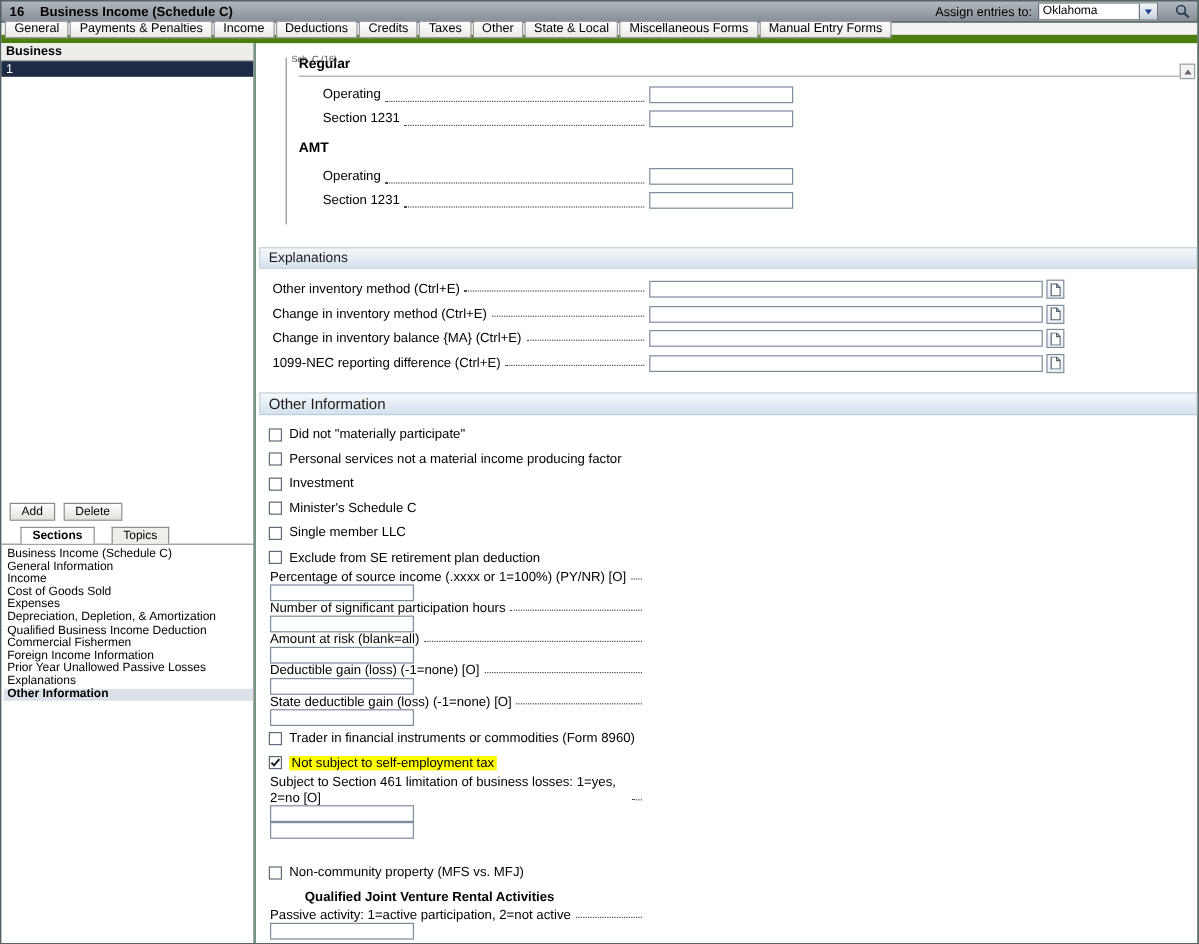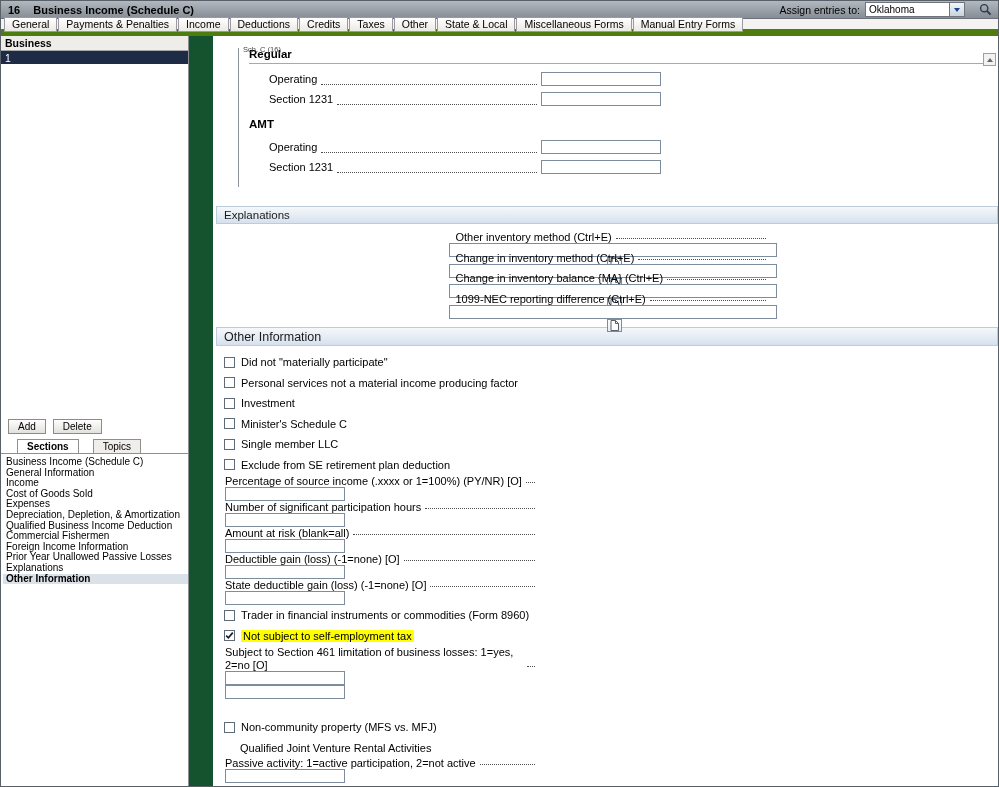--- a/index.html
+++ b/index.html
@@ -25,21 +25,21 @@
     border-right:3.5px solid transparent;border-top:4px solid #1c3f94;}
   .search-btn{margin-left:12px;width:16px;display:flex;align-items:center;justify-content:center;background:none;border:none;}
 
   
   .tabbar{position:absolute;left:0;top:18px;width:100%;height:17px;background:#f4f3f1;
     border-bottom:7px solid #4d7c0f;display:flex;align-items:center;padding-left:3px;}
   .tab{display:flex;align-items:center;height:15px;padding:0 7px;font-size:10.5px;
     background:linear-gradient(#ffffff,#ebe9e4);border:1px solid #9a9aa0;margin-right:1px;white-space:nowrap;}
 
   
-  .sidebar{position:absolute;left:0;top:35px;width:188px;bottom:0;background:#fff;
+  .sidebar{position:absolute;left:0;top:35px;width:211px;bottom:0;background:#fff;
     border-right:1px solid #8a8f94;display:flex;flex-direction:column;}
   .sb-header{height:15px;background:#efedea;border-bottom:1px solid #a8a8a8;
     font-weight:bold;font-size:10.5px;padding:1px 4px;}
   .sb-item{height:13px;padding:1px 4px;font-size:10.5px;}
   .sb-item.selected{background:#1d2b47;color:#fff;}
   .sb-fill{height:353px;}
   .sb-buttons{display:flex;gap:7px;padding:2px 7px;}
   .sb-btn{font-family:inherit;font-size:10px;padding:1px 9px;
     background:linear-gradient(#fefefe,#e3e1dc);border:1px solid #8b8b8b;}
   .sb-tabs{display:flex;padding:3px 3px 0;border-bottom:1px solid #8f8f8f;gap:1px;}
@@ -68,36 +68,36 @@
   .f-input{height:14px;border:1px solid #7e8d9d;background:#fff;
     font:10px "Liberation Sans",sans-serif;padding:0 2px;}
   .f-input.sm{width:120px;flex:none;}
   .f-input.wd{width:328px;flex:none;}
 
   .section-bar{margin-top:19px;height:18px;background:linear-gradient(#f5f8fb,#d6e1ee);
     border:1px solid #bdcbda;display:flex;align-items:center;padding:0 7px;font-size:11.5px;color:#1b1b1b;}
   .section-bar.oi-bar{font-size:12.5px;height:19px;margin-top:12px;}
 
   .exp-rows{padding:7px 0 2px 11px;}
-  .exp-row{display:flex;align-items:center;height:20.5px;flex-direction:column;}
+  .exp-row{display:flex;align-items:center;height:20.5px;}
   .lbl-leader{width:314px;display:flex;align-items:flex-end;}
   .doc-btn{width:15px;height:16px;margin-left:3px;border:1px solid #7e8d9d;
     background:linear-gradient(#ffffff,#e7ecf1);display:flex;align-items:center;justify-content:center;padding:0;}
 
   .oi-rows{padding:6px 0 0 8px;}
   .oi-cbrow{display:flex;align-items:center;min-height:20.5px;gap:6px;}
   .oi-cbrow.ind{margin-left:24px;}
   .cb{width:11px;height:11px;border:1px solid #5f6b77;background:#fff;
     display:inline-flex;align-items:center;justify-content:center;flex:none;}
   .cb-label{font-size:11px;}
   .cb-label.hl{background:#ffff00;padding:0 2px;}
   .oi-frow{display:flex;align-items:flex-start;min-height:20.5px;margin-left:1px;flex-direction:column;}
   .oi-frow.wrap{min-height:32px;}
   .f-label.wrapl{max-width:300px;line-height:12.5px;}
-  .oi-head{font-weight:normal;margin:4px 0 3px 16px;font-size:11px;}
+  .oi-head{font-weight:bold;margin:4px 0 3px 30px;font-size:11px;}
 </style>
 </head>
 <body>
 
 <div class="screen">
 
   <div class="titlebar">
     <span class="tb-num">16</span>
     <span class="tb-title">Business Income (Schedule C)</span>
     <span class="tb-spacer"></span>

